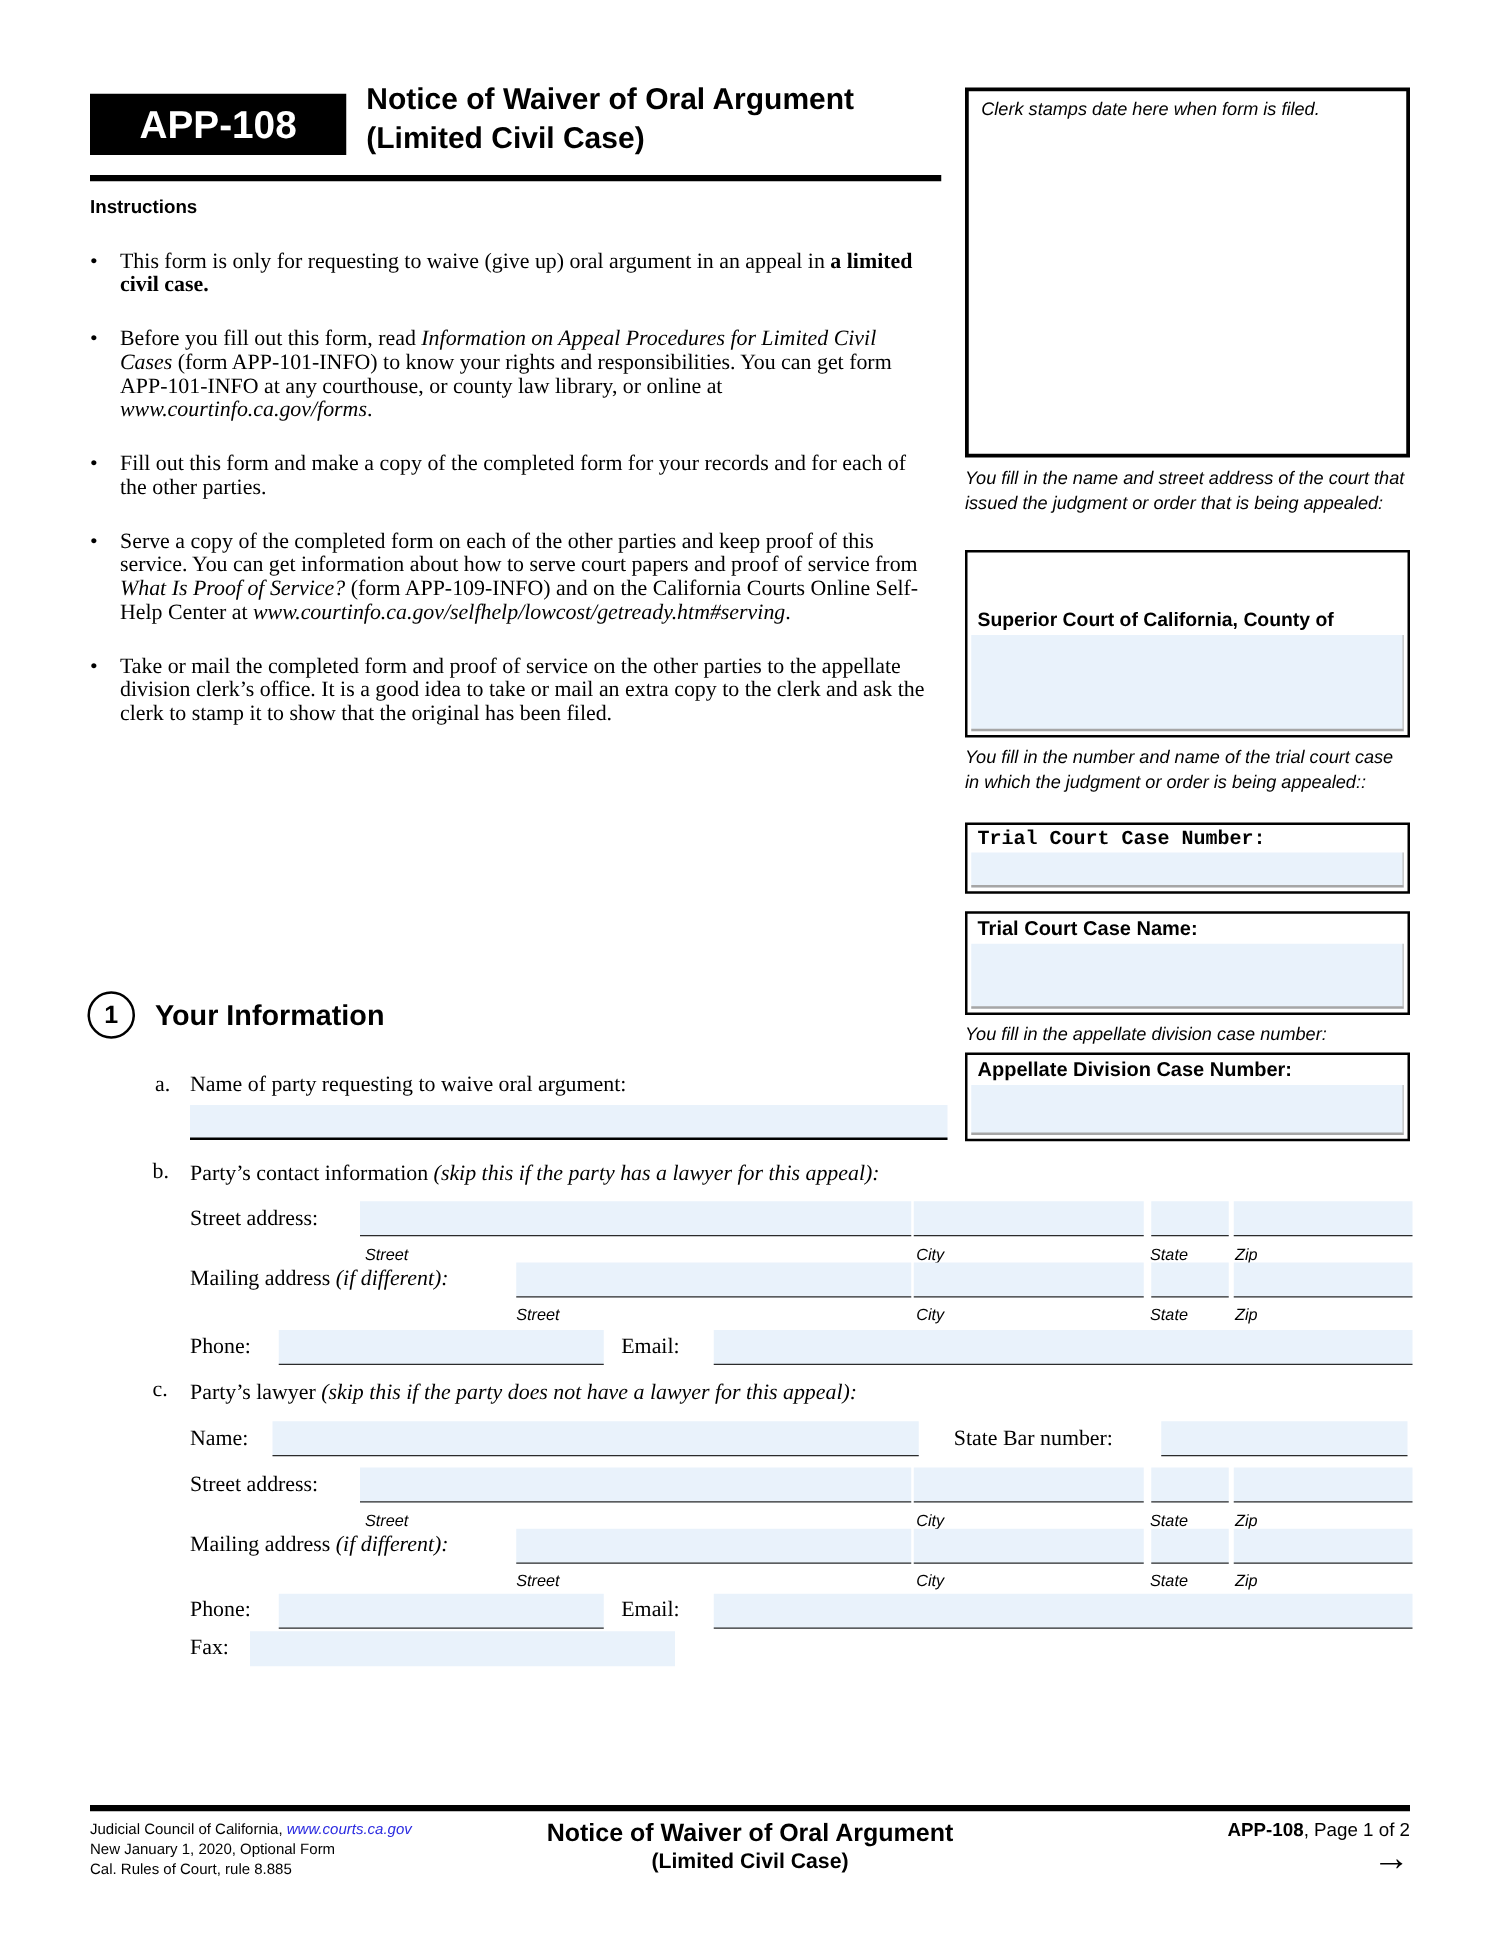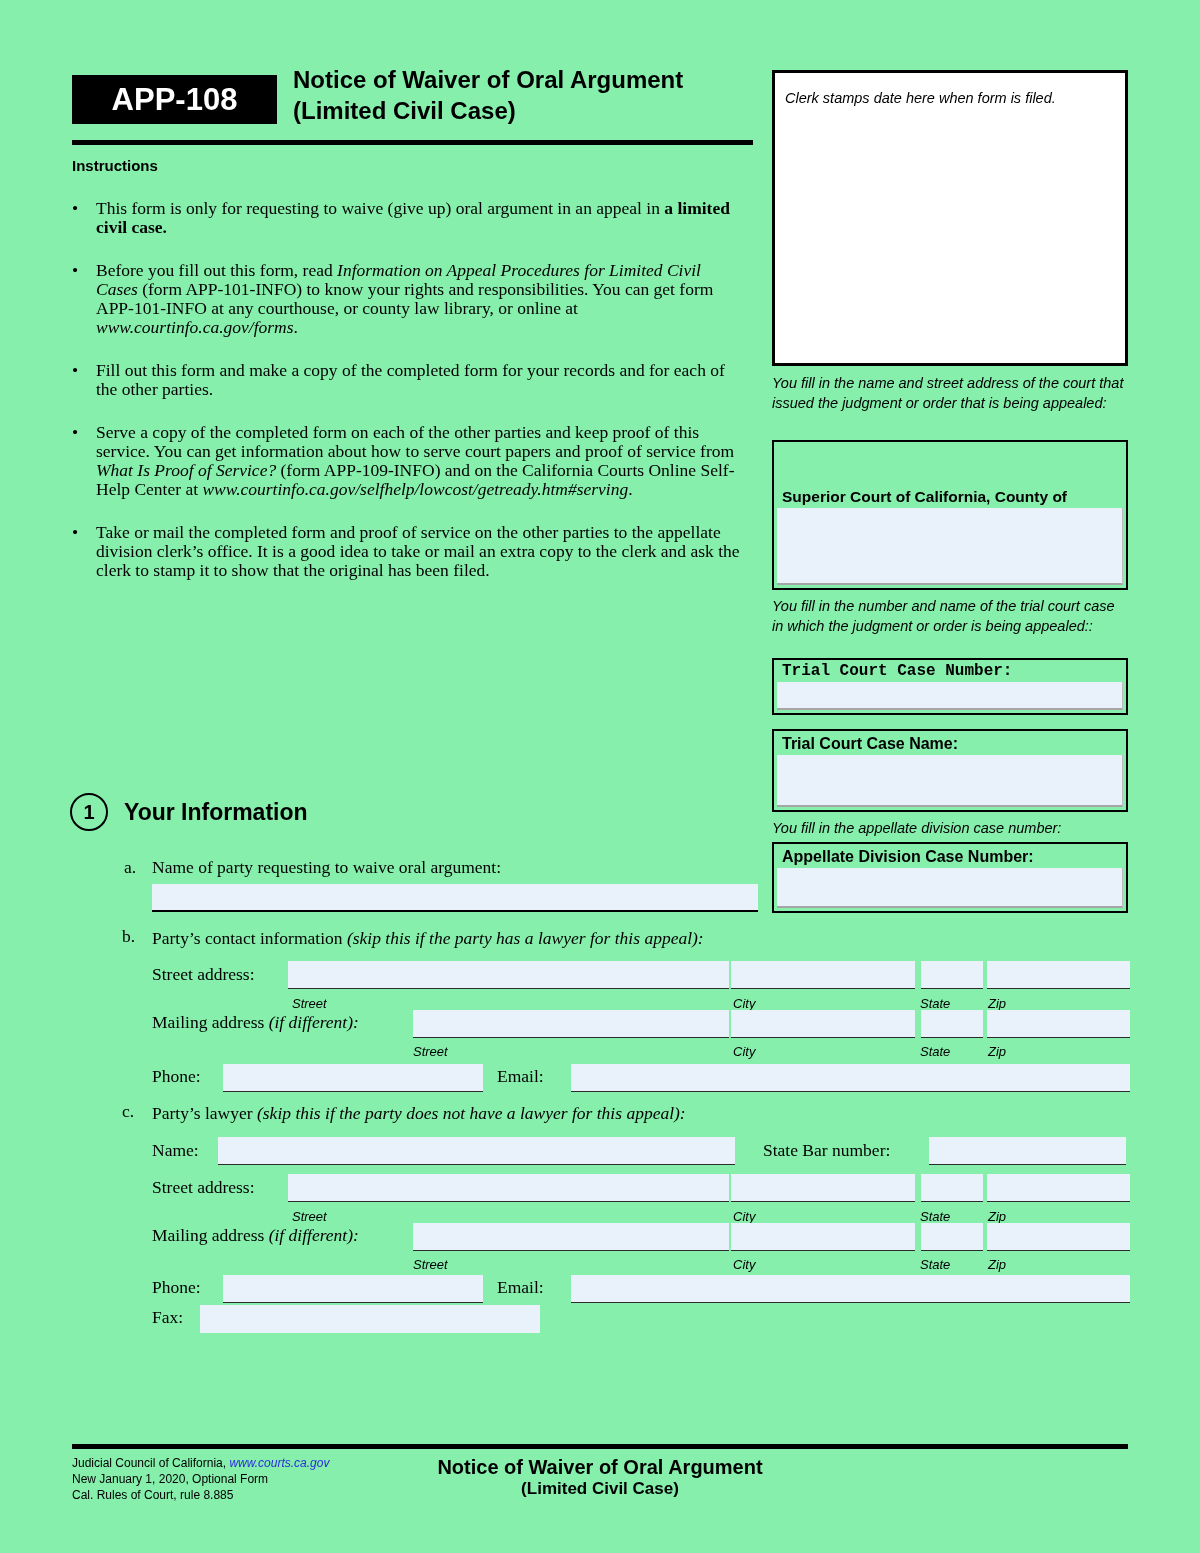--- a/index.html
+++ b/index.html
@@ -1,37 +1,37 @@
 <!DOCTYPE html>
 <html><head>
 <meta charset="utf-8">
 <style>
   html,body{margin:0;padding:0;background:#888;}
-  .page{position:relative;width:1200px;height:1553px;background:#86efac;margin:0 auto;
+  .page{position:relative;width:1200px;height:1553px;background:#ffffff;margin:0 auto;
         font-family:"Liberation Serif",serif;color:#000;overflow:hidden;}
 
   
   .badge{position:absolute;left:72px;top:75px;width:205px;height:49px;background:#000;
          color:#fff;font-family:"Liberation Sans",sans-serif;font-weight:bold;font-size:31px;
          display:flex;align-items:center;justify-content:center;}
   .form-title{position:absolute;left:293px;top:64px;font-family:"Liberation Sans",sans-serif;
          font-weight:bold;font-size:24px;line-height:31px;}
   .hrule{position:absolute;left:72px;top:140px;width:681px;height:5px;background:#000;}
 
   
   .instr-h{position:absolute;left:72px;top:157px;font-family:"Liberation Sans",sans-serif;
          font-weight:bold;font-size:15px;}
   .bullets{position:absolute;left:72px;top:199px;width:672px;}
   .bullet{display:flex;margin-bottom:24px;font-size:17.5px;line-height:19px;}
   .bullet::before{content:"\2022";width:24px;flex:0 0 24px;font-size:17.5px;}
 
   
   .rc{position:absolute;left:772px;width:356px;font-family:"Liberation Sans",sans-serif;}
   .boxed{border:3px solid #000;box-sizing:border-box;background:#fff;}
-  .clerk-note{font-style:italic;font-size:14.5px;padding:17px 10px;}
+  .clerk-note{font-style:italic;font-size:14.5px;padding:7px 10px;}
   .helper{font-style:italic;font-size:14.5px;line-height:19.5px;}
   .fbox{border:2.5px solid #000;box-sizing:border-box;display:flex;flex-direction:column;}
   .fbox-title{font-weight:bold;font-size:16px;padding:4px 8px 2px 8px;}
   .fbox-blue{flex:1;margin:0 3px 3px 3px;background:#e9f2fb;border-bottom:2px solid #a6a6a6;
              border-right:1px solid #bdbdbd;}
 
   
   .sec-circle{position:absolute;left:70px;top:793px;width:38px;height:38px;border:2.5px solid #000;
          border-radius:50%;box-sizing:border-box;font-family:"Liberation Sans",sans-serif;
          font-weight:bold;font-size:20px;display:flex;align-items:center;justify-content:center;}
@@ -194,14 +194,18 @@
   <div class="frule"></div>
   <div class="f-left">
     <div><span>Judicial Council of California, </span><span class="url">www.courts.ca.gov</span></div>
     <div>New January 1, 2020, Optional Form</div>
     <div>Cal. Rules of Court, rule 8.885</div>
   </div>
   <div class="f-center">
     <div class="l1">Notice of Waiver of Oral Argument</div>
     <div class="l2">(Limited Civil Case)</div>
   </div>
+  <div class="f-right">
+    <div><span class="num">APP-108</span><span>, Page 1 of 2</span></div>
+    <div class="arrow">→</div>
+  </div>
 
 </div>
 
 </body></html>

